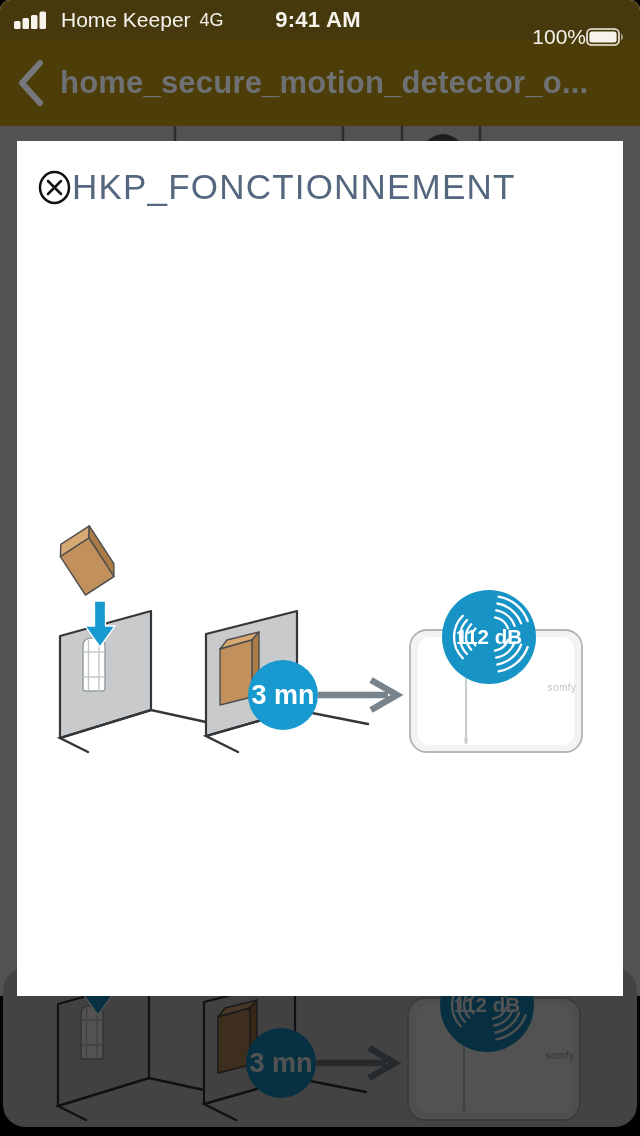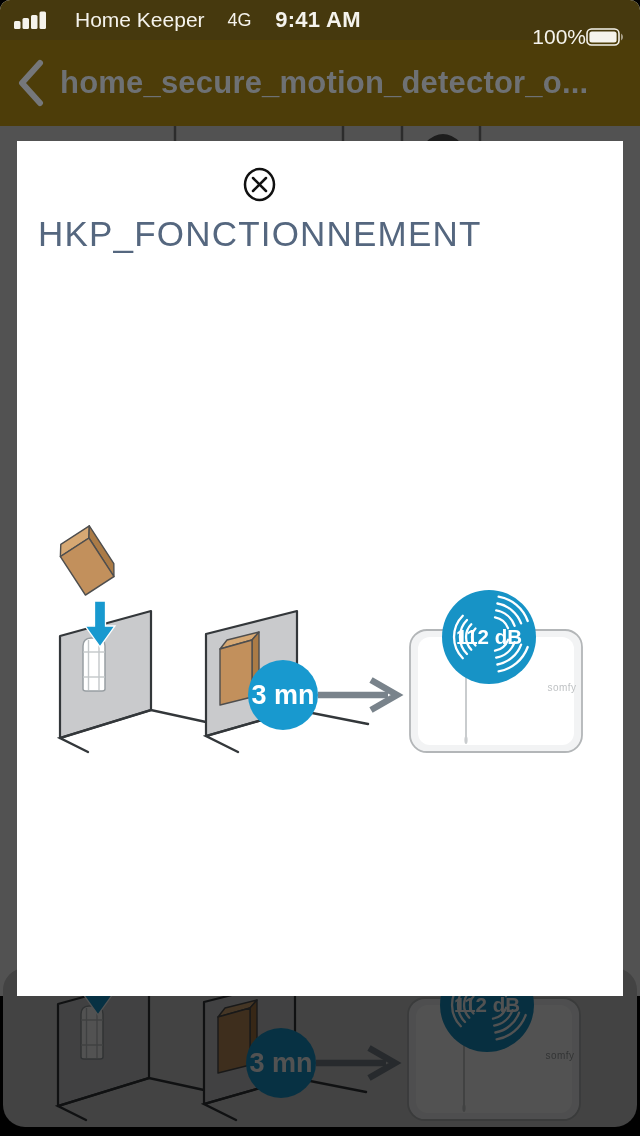--- a/index.html
+++ b/index.html
@@ -8,21 +8,21 @@
     position:relative;width:640px;height:1136px;margin:0 auto;
     background:#fff;overflow:hidden;border-radius:10px 10px 0 0;
     font-family:"Liberation Sans","DejaVu Sans",sans-serif;
   }
   
   .status-bar{
     position:absolute;left:0;top:0;width:640px;height:40px;
     background:#46390e;display:flex;align-items:center;
     padding:0 14px;color:#f5f3ec;z-index:40;
   }
-  .sb-left{display:flex;align-items:center;gap:23px;}
+  .sb-left{display:flex;align-items:center;gap:9px;}
   .sb-carrier{font-size:21px;}
   .sb-network{font-size:18px;}
   .sb-time{
     position:absolute;left:0;right:4px;top:0;height:40px;
     display:flex;align-items:center;justify-content:center;
     font-size:22px;font-weight:bold;letter-spacing:.3px;pointer-events:none;
   }
   .sb-right{margin-left:auto;display:flex;align-items:center;margin-top:34px;}
   .sb-percent{font-size:21px;}
   
@@ -42,21 +42,21 @@
   .dim-overlay{
     position:absolute;left:0;top:126px;width:640px;height:1010px;
     background:rgba(0,0,0,0.68);z-index:2;
   }
   
   .modal{
     position:absolute;left:17px;top:141px;width:606px;height:855px;
     background:#ffffff;z-index:3;
   }
   .modal-header{
-    position:absolute;left:21px;top:26px;display:flex;align-items:center;gap:12px;flex-direction:column;
+    position:absolute;left:21px;top:26px;display:flex;align-items:center;gap:1px;
   }
   .close-button{background:none;border:none;padding:0;margin:0;cursor:pointer;display:flex;}
   .modal-title{
     margin:0;font-size:35px;font-weight:400;color:#55677f;
     letter-spacing:1.2px;white-space:nowrap;
   }
   .modal-illustration{position:absolute;left:0;top:0;}
   svg text{font-family:"Liberation Sans","DejaVu Sans",sans-serif;}
 </style>
 </head>

